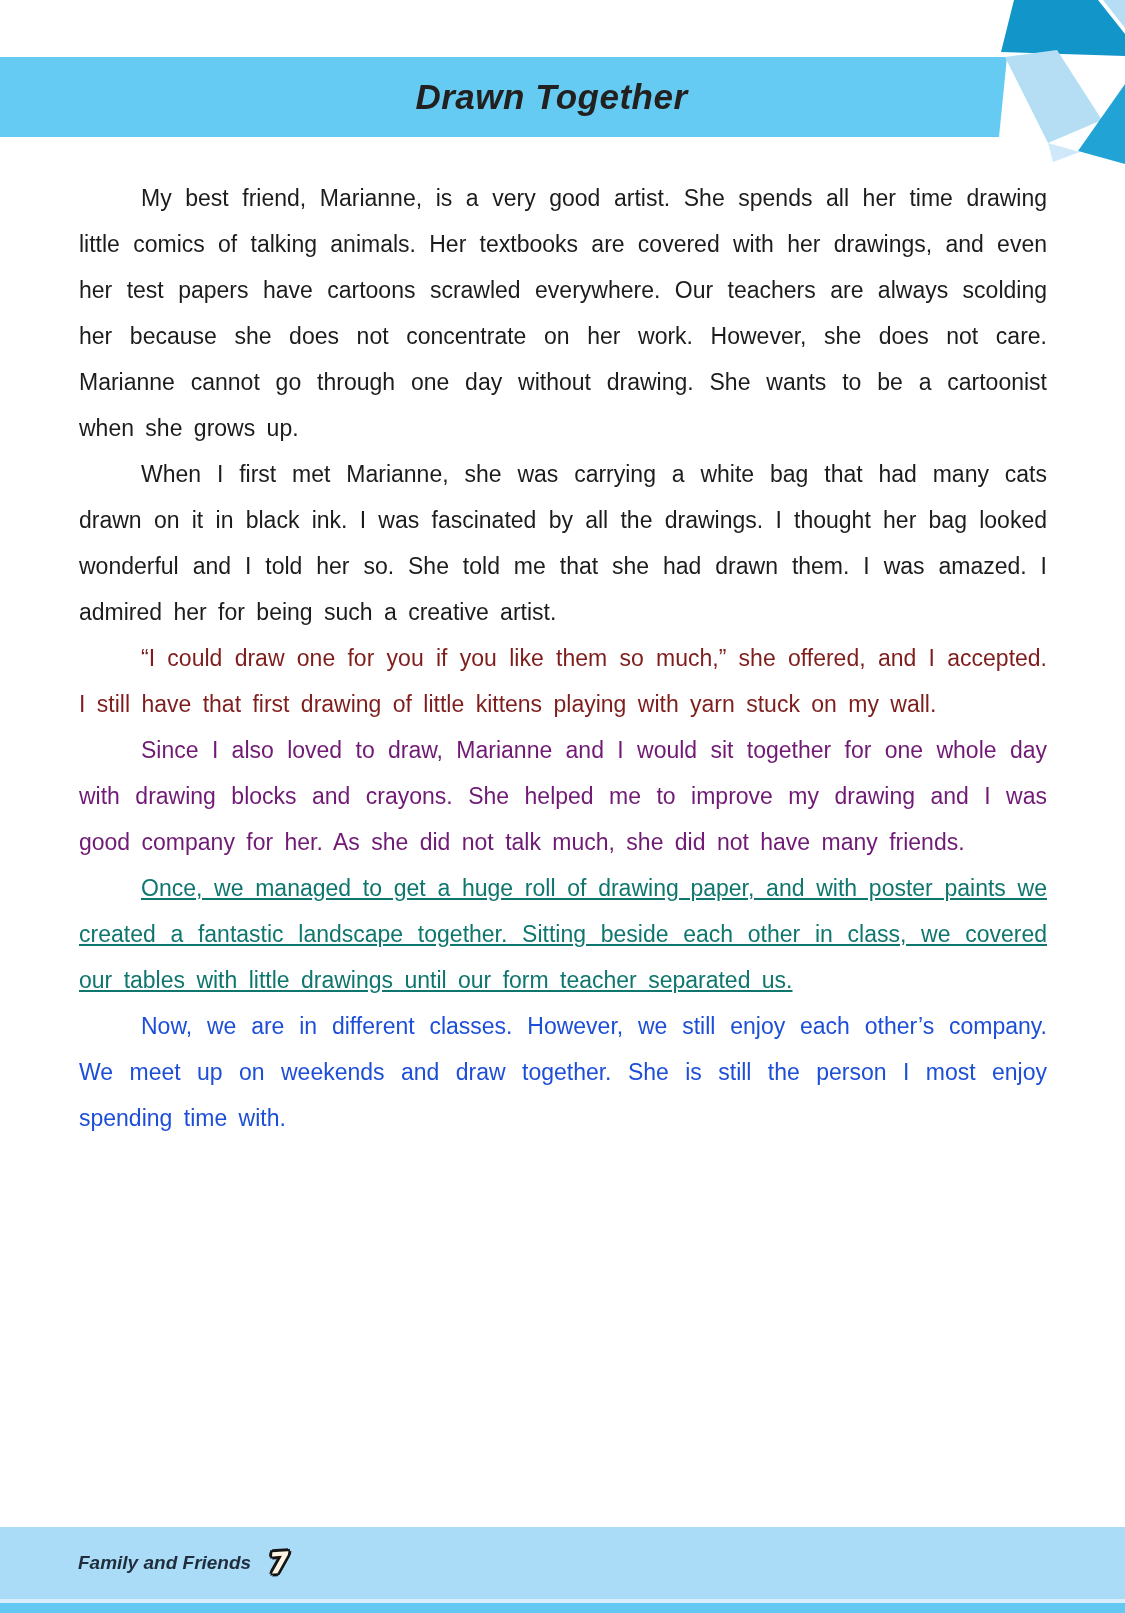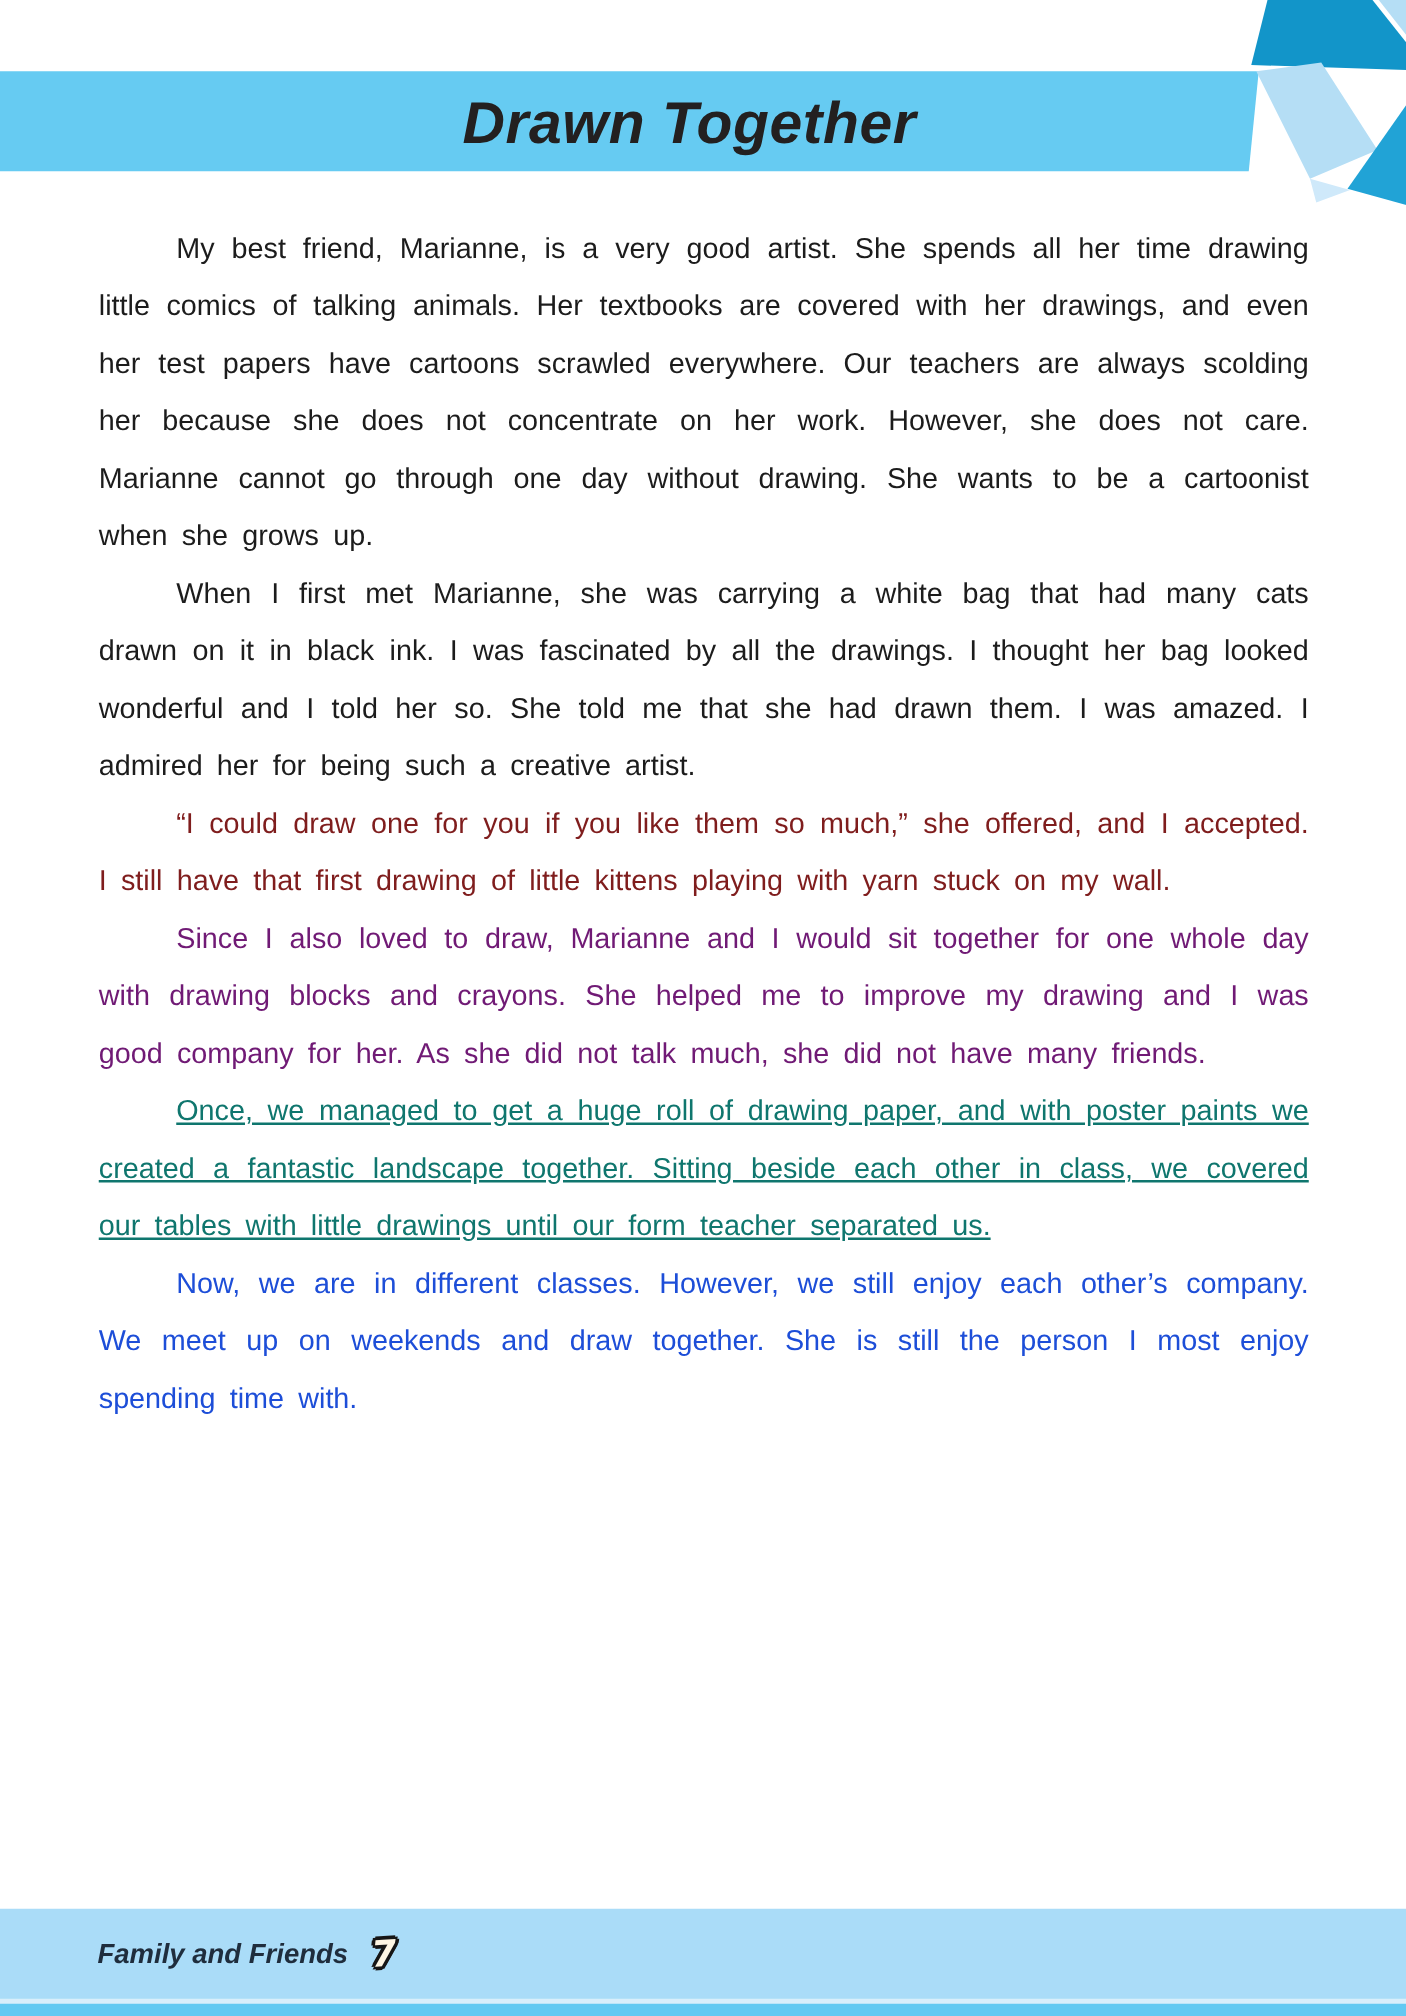--- a/index.html
+++ b/index.html
@@ -30,21 +30,21 @@
     top: 57px; left: 0;
     width: 1007px; height: 80px;
     display: flex;
     align-items: center;
     justify-content: center;
   }
   .page-title {
     margin: 18px;
     padding-left: 96px; 
     font-family: "Liberation Sans", sans-serif;
-    font-size: 47px;
+    font-size: 35px;
     font-weight: bold;
     font-style: italic;
     letter-spacing: 0.5px;
     color: #232020;
   }
 
   
   .content {
     position: absolute;
     top: 175px;
@@ -87,21 +87,21 @@
     line-height: 0;
   }
   .footer-right {
     display: flex;
     align-items: center;
   }
   .section-title {
     font-family: "Liberation Sans", sans-serif;
     font-style: italic;
     font-weight: 600;
-    font-size: 22px;
+    font-size: 19px;
     color: var(--section-text, #1f2d3d);
   }
   .page-num {
     display: inline-block;
     margin-left: 18px;
     font-family: "DejaVu Sans", sans-serif;
     font-weight: 900;
     font-style: italic;
     font-size: 29px;
     color: var(--page-number-fill, #fdf5e3);

